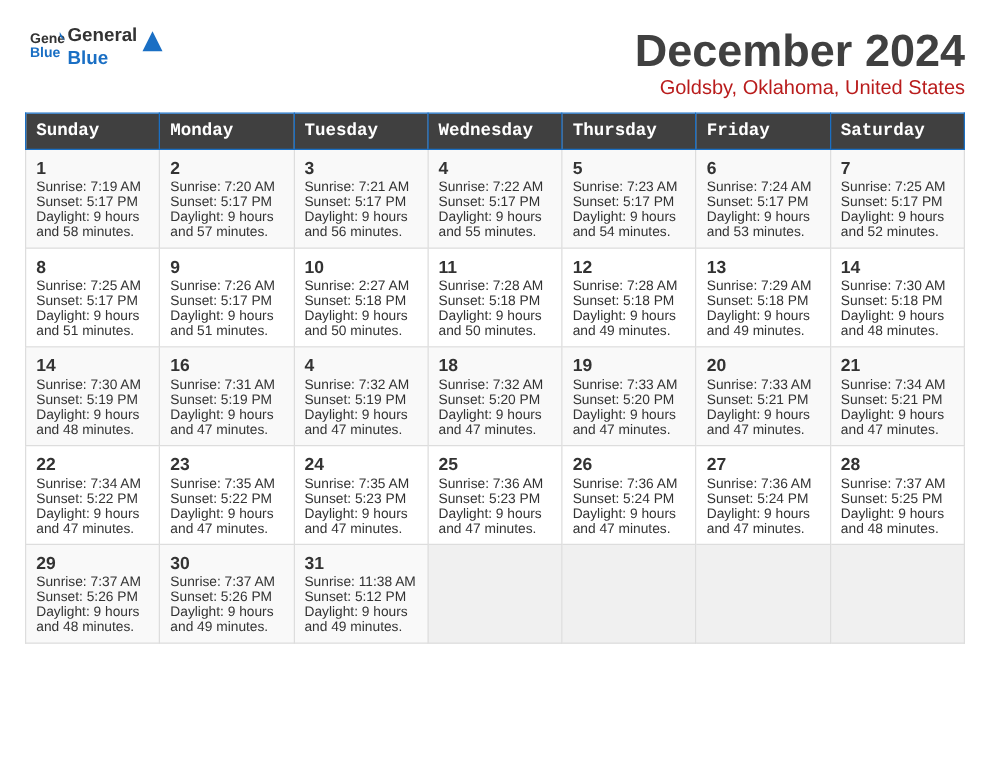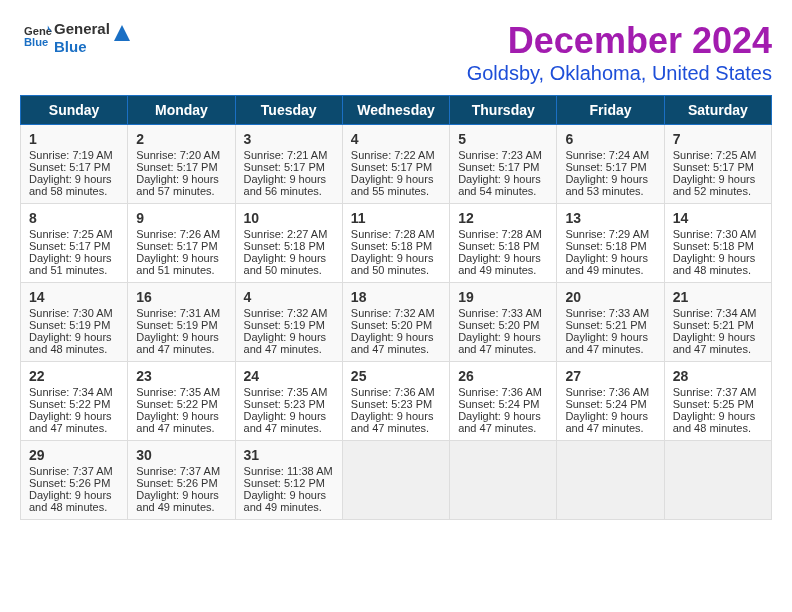--- a/index.html
+++ b/index.html
@@ -24,38 +24,39 @@
       width: 28px;
       height: 28px;
       margin-left: 4px;
     }
     .title-area {
       text-align: right;
     }
     .month-title {
       font-size: 36px;
       font-weight: bold;
-      color: #a21caf;
+      color: #404040;
     }
     .location-title {
-      font-size: 20px;
-      color: #1d4ed8;
+      font-size: 16px;
+      color: #b91c1c;
     }
     .calendar-table {
       width: 100%;
       border-collapse: collapse;
       border: 1px solid #ccc;
     }
     .calendar-table th {
-      background-color: #0c4a6e;
+      background-color: #404040;
       color: white;
-      text-align: center;
+      text-align: left;
       padding: 6px 8px;
       font-size: 14px;
       border: 1px solid #1a6fc4;
+      font-family: Liberation Mono, monospace;
     }
     .calendar-table td {
       vertical-align: top;
       padding: 6px 8px;
       border: 1px solid #ddd;
       font-size: 11px;
       color: #333;
       background: #fff;
       width: calc(100% / 7);
       min-height: 80px;

